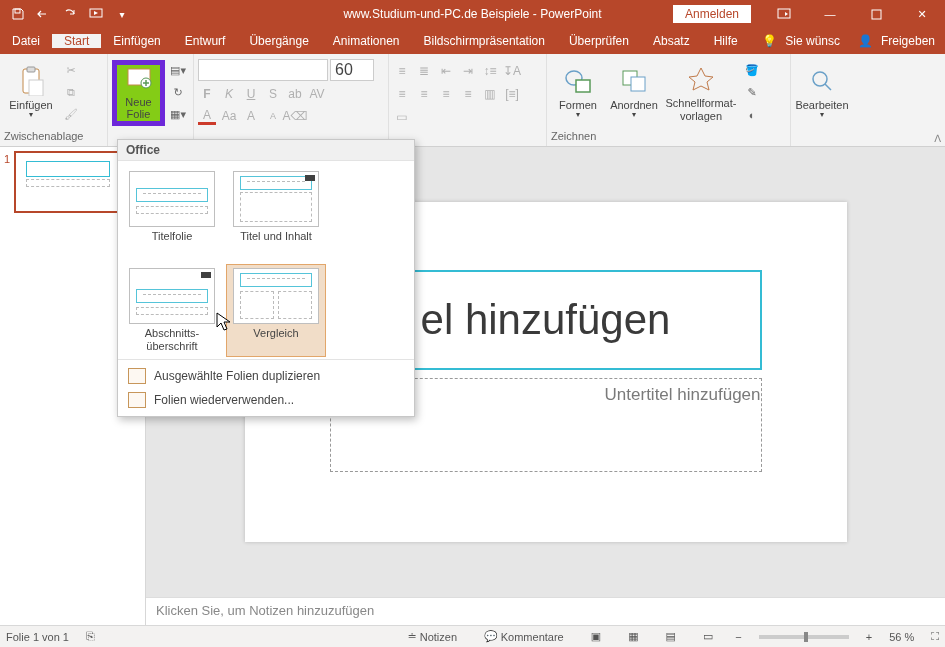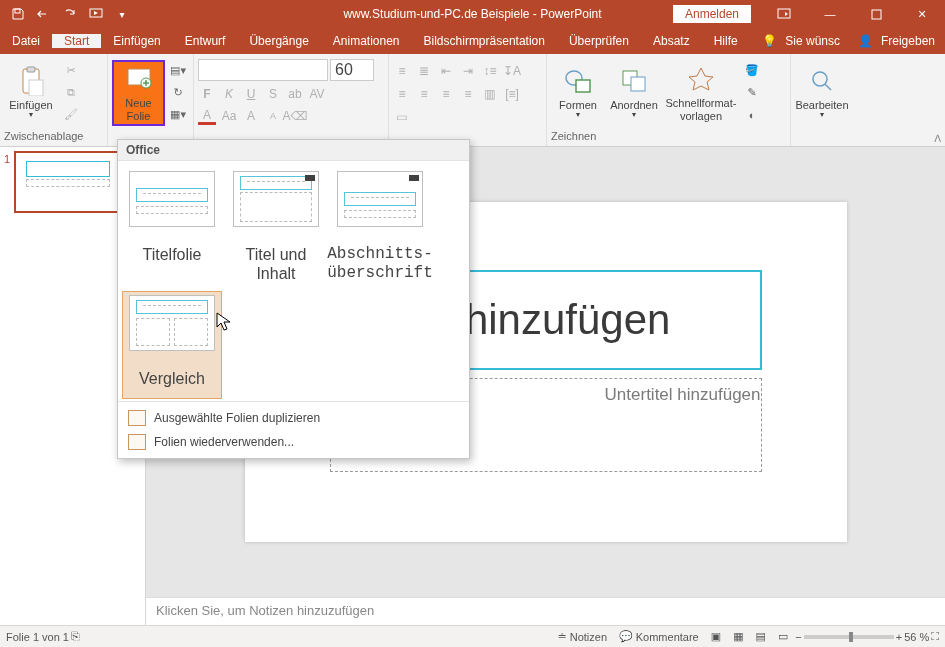--- a/index.html
+++ b/index.html
@@ -49,42 +49,42 @@
   .edit-pane { flex: 1; background: #e6e6e6; display: flex; flex-direction: column; }
   .slide-wrap { flex: 1; display: flex; align-items: center; justify-content: center; }
   .slide { width: 602px; height: 340px; background: #fff; box-shadow: 0 0 4px rgba(0,0,0,0.2); position: relative; }
   .title-ph { position: absolute; top: 68px; left: 85px; right: 85px; height: 100px; border: 2px solid #34bcd4; display: flex; align-items: center; justify-content: center; }
   .title-ph span { font-size: 42px; color: #3a3a3a; font-weight: 300; }
   .sub-ph { position: absolute; top: 176px; left: 85px; right: 85px; height: 94px; border: 1px dashed #999; text-align: right; padding-top: 6px; }
   .sub-ph span { font-size: 17px; color: #7a7a7a; }
   .notes { height: 28px; background: #ffffff; color: #888; font-size: 13px; padding: 5px 10px; border-top: 1px solid #ddd; }
 
   
-  .gallery { position: absolute; top: 139px; left: 117px; width: 353px; background: #fff; border: 1px solid #c7c7c7; box-shadow: 2px 3px 8px rgba(0,0,0,0.25); z-index: 100; }
+  .gallery { position: absolute; top: 139px; left: 117px; width: 298px; background: #fff; border: 1px solid #c7c7c7; box-shadow: 2px 3px 8px rgba(0,0,0,0.25); z-index: 100; }
   .gallery-head { background: #f0f0f0; padding: 3px 8px; font-weight: 600; color: #555; font-size: 12px; border-bottom: 1px solid #e3e3e3; }
   .gallery-grid { display: flex; flex-wrap: wrap; padding: 6px 4px 2px; gap: 4px; }
   .layout-item { width: 100px; display: flex; flex-direction: column; align-items: center; padding: 4px 2px 4px; cursor: pointer; }
   .layout-item.hovered { background: #f1ddc8; border: 1px solid #e2a66a; padding: 3px 1px 3px; }
   .layout-prev { width: 86px; height: 56px; border: 1px solid #bfbfbf; background: #fff; position: relative; }
   .lp-title { position: absolute; top: 4px; left: 6px; right: 6px; height: 14px; border: 1px solid #55c4d9; }
   .lp-title::after { content:""; position:absolute; top:4px; left:6px; right:6px; height:1px; border-top:1px dashed #bbb; }
   .lp-sub { position: absolute; top: 22px; left: 6px; right: 6px; height: 8px; border: 1px dashed #bbb; }
   .lp-body { position: absolute; top: 20px; left: 6px; right: 6px; bottom: 4px; border: 1px dashed #bbb; }
   .lp-two-l { position: absolute; top: 22px; left: 6px; width: 34px; bottom: 4px; border: 1px dashed #bbb; }
   .lp-two-r { position: absolute; top: 22px; right: 6px; width: 34px; bottom: 4px; border: 1px dashed #bbb; }
   .lp-corner { position: absolute; top: 3px; right: 3px; width: 10px; height: 6px; background: #404040; }
-  .layout-label { text-align: center; font-size: 16px; color: #444; margin-top: 18px; line-height: 1.2; min-height: 26px; }
+  .layout-label { text-align: center; font-size: 11px; color: #444; margin-top: 3px; line-height: 1.2; min-height: 26px; }
   .gallery-menu { border-top: 1px solid #e3e3e3; padding: 4px 0; }
   .gmenu-item { display: flex; align-items: center; gap: 8px; padding: 4px 10px; color: #444; font-size: 12px; cursor: pointer; }
   .gmenu-item .gico { width: 18px; height: 16px; border: 1px solid #c7965a; background: #fdf8f2; }
 
   .cursor { position: absolute; top: 312px; left: 216px; z-index: 200; pointer-events: none; }
 
   
-  .status { position: absolute; bottom: 0; left: 0; right: 0; height: 22px; background: #f3f2f1; border-top: 1px solid #d8d8d8; display: flex; align-items: center; font-size: 11px; color: #555; padding: 0 6px; gap: 2px; }
+  .status { position: absolute; bottom: 0; left: 0; right: 0; height: 22px; background: #f3f2f1; border-top: 1px solid #d8d8d8; display: flex; align-items: center; font-size: 11px; color: #555; padding: 0 6px; gap: 17px; }
   .status .spacer { flex: 1; }
   .status-btn { display: flex; align-items: center; gap: 3px; padding: 0 5px; }
   .zoom-slider { width: 90px; height: 4px; background: #ccc; position: relative; }
   .zoom-slider::after { content: ""; position: absolute; left: 50%; top: -3px; width: 4px; height: 10px; background: #888; }
 
   svg { display: block; }
 </style>
 </head>
 <body>
 
@@ -171,21 +171,21 @@
         <div class="small-btn disabled">✂</div>
         <div class="small-btn disabled">⧉</div>
         <div class="small-btn disabled">🖌</div>
       </div>
     </div>
     <div class="group-label">Zwischenablage</div>
   </div>
 
   <div class="group" style="width:86px;">
     <div class="group-body">
-      <div class="big-btn" style="background:#f97316;border:2px solid #6d28d9;">
+      <div class="big-btn" style="background:#84cc16;border:5px solid #6d28d9;">
         <div class="ico">
             <svg width="26" height="24">
               <rect x="2" y="2" width="22" height="16" fill="#fff" stroke="#c2894a"></rect>
               <circle cx="20" cy="16" r="5" fill="#fff" stroke="#5a9a5a"></circle>
               <path d="M20 13v6M17 16h6" stroke="#5a9a5a" stroke-width="1.5"></path>
             </svg>
           </div>
         <span style="white-space:pre-line;">Neue
 Folie</span>
       </div>
@@ -344,21 +344,21 @@
           <div class="lp-corner"></div>
         </div>
       <div class="layout-label">Titel und Inhalt</div>
     </div>
     <div class="layout-item">
       <div class="layout-prev">
           <div class="lp-title" style="top:20px;"></div>
           <div class="lp-sub" style="top:38px;"></div>
           <div class="lp-corner"></div>
         </div>
-      <div class="layout-label" style="white-space:pre-line;font-family:Liberation Mono, monospace;">Abschnitts-
+      <div class="layout-label" style="white-space:pre-line;">Abschnitts-
 überschrift</div>
     </div>
     <div class="layout-item hovered">
       <div class="layout-prev">
           <div class="lp-title"></div>
           <div class="lp-two-l"></div>
           <div class="lp-two-r"></div>
         </div>
       <div class="layout-label">Vergleich</div>
     </div>

